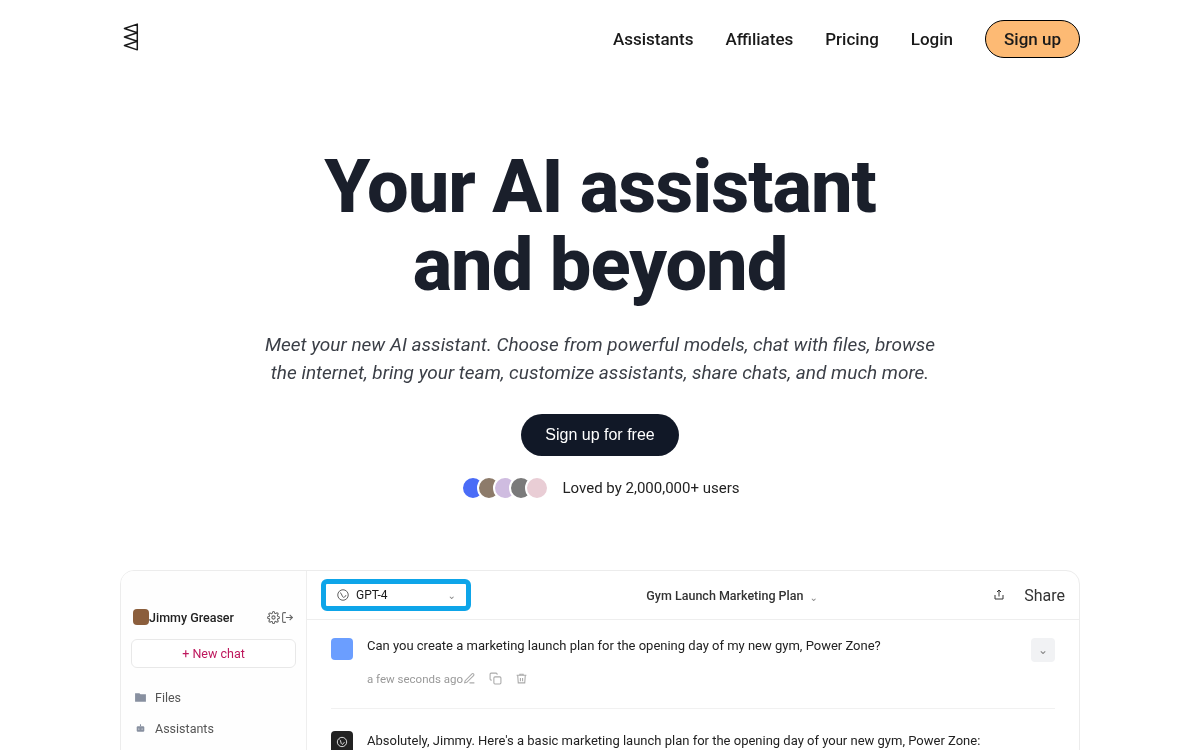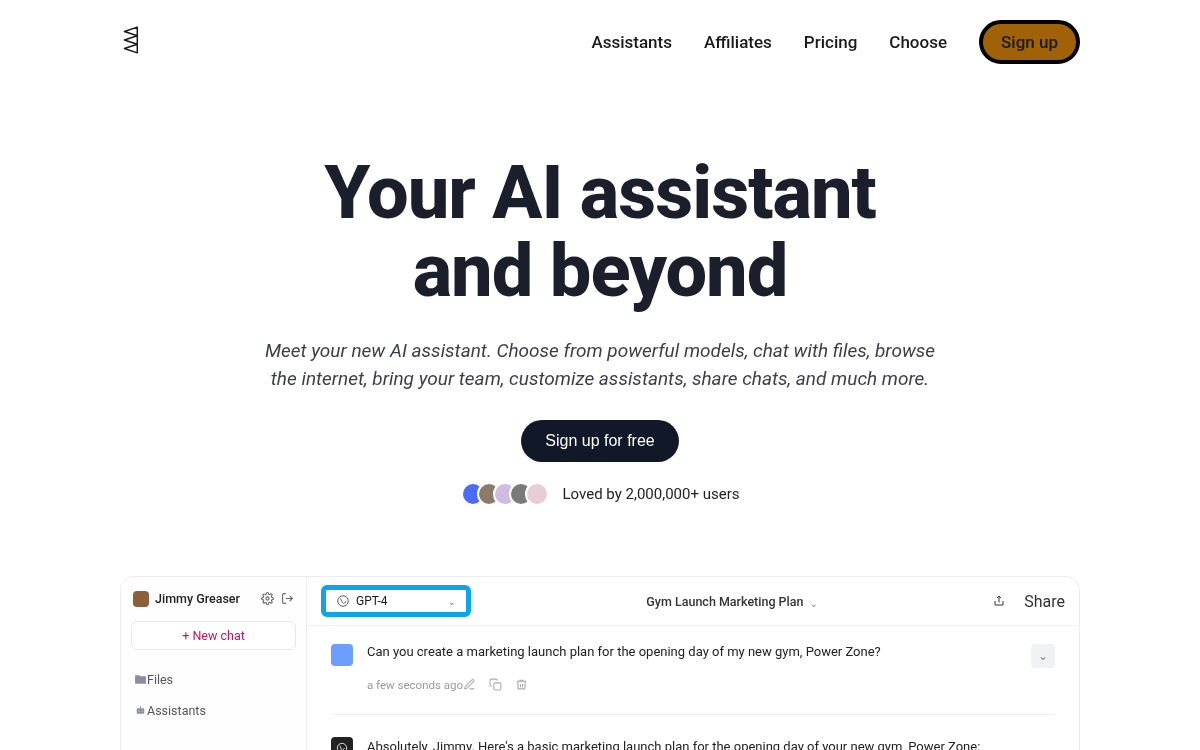--- a/index.html
+++ b/index.html
@@ -26,27 +26,27 @@
   gap: 32px;
 }
 .nav a {
   text-decoration: none;
   color: #1a1a1a;
   font-size: 17px;
   font-weight: 500;
   cursor: pointer;
 }
 .signup-pill {
-  border: 4px solid #000000;
+  border: 1px solid #000000;
   border-radius: 999px;
   padding: 8px 18px;
   font-size: 17px;
   font-weight: 500;
   cursor: pointer;
-  background: #a16207;
+  background: #fdba74;
 }
 
 
 .hero {
   text-align: center;
   padding: 70px 120px 30px;
 }
 .hero h1 {
   font-size: 74px;
   font-weight: 800;
@@ -110,22 +110,23 @@
   font-size: 13px;
 }
 .sidebar {
   width: 186px;
   border-right: 1px solid #eee;
   padding: 10px 10px;
   background: #fefefe;
 }
 .user-row {
   display: flex;
-  gap: 6px;
+  align-items: center;
   padding: 4px 2px;
+  margin-top: 24px;
 }
 .user-avatar {
   width: 16px; height: 16px;
   background: #8b5e3c;
   border-radius: 4px;
 }
 .user-name { font-size: 12.5px; font-weight: 500; flex: 1; color: #222; }
 .gear-icon, .logout-icon {
   width: 14px; height: 14px;
   display: inline-flex; align-items:center; justify-content:center;
@@ -136,21 +137,21 @@
   border: 1px solid #e8e8e8;
   border-radius: 6px;
   padding: 6px;
   text-align: center;
   font-size: 12.5px;
   background: #fff;
   cursor: pointer;
   color: #be185d;
 }
 .side-item {
-  display: flex; align-items: center; 
+  display: flex; align-items: center; gap: 8px;
   padding: 8px 2px;
   font-size: 12.5px;
   color: #555;
   cursor: pointer;
 }
 .side-item .ic { width: 14px; height: 14px; display:inline-flex; align-items:center; justify-content:center; color:#8890a0; }
 .side-section {
   padding-top: 10px;
   font-size: 11.5px;
   color: #888;
@@ -261,21 +262,21 @@
     <svg viewBox="0 0 24 28" fill="none" stroke="#1a1a1a" stroke-width="1.4" stroke-linejoin="round">
       <path d="M4 6 L16 2 L16 10 Z"></path>
       <path d="M4 14 L16 10 L16 18 Z"></path>
       <path d="M4 22 L16 18 L16 26 Z"></path>
     </svg>
   </div>
   <div class="nav">
     <a>Assistants</a>
     <a>Affiliates</a>
     <a>Pricing</a>
-    <a>Choose</a>
+    <a>Login</a>
     <div class="signup-pill">Sign up</div>
   </div>
 </div>
 
 <div class="hero">
   <h1>
     <span>Your AI assistant</span><br>
     <span>and beyond</span>
   </h1>
   <p class="sub">Meet your new AI assistant. Choose from powerful models, chat with files, browse the internet, bring your team, customize assistants, share chats, and much more.</p>

